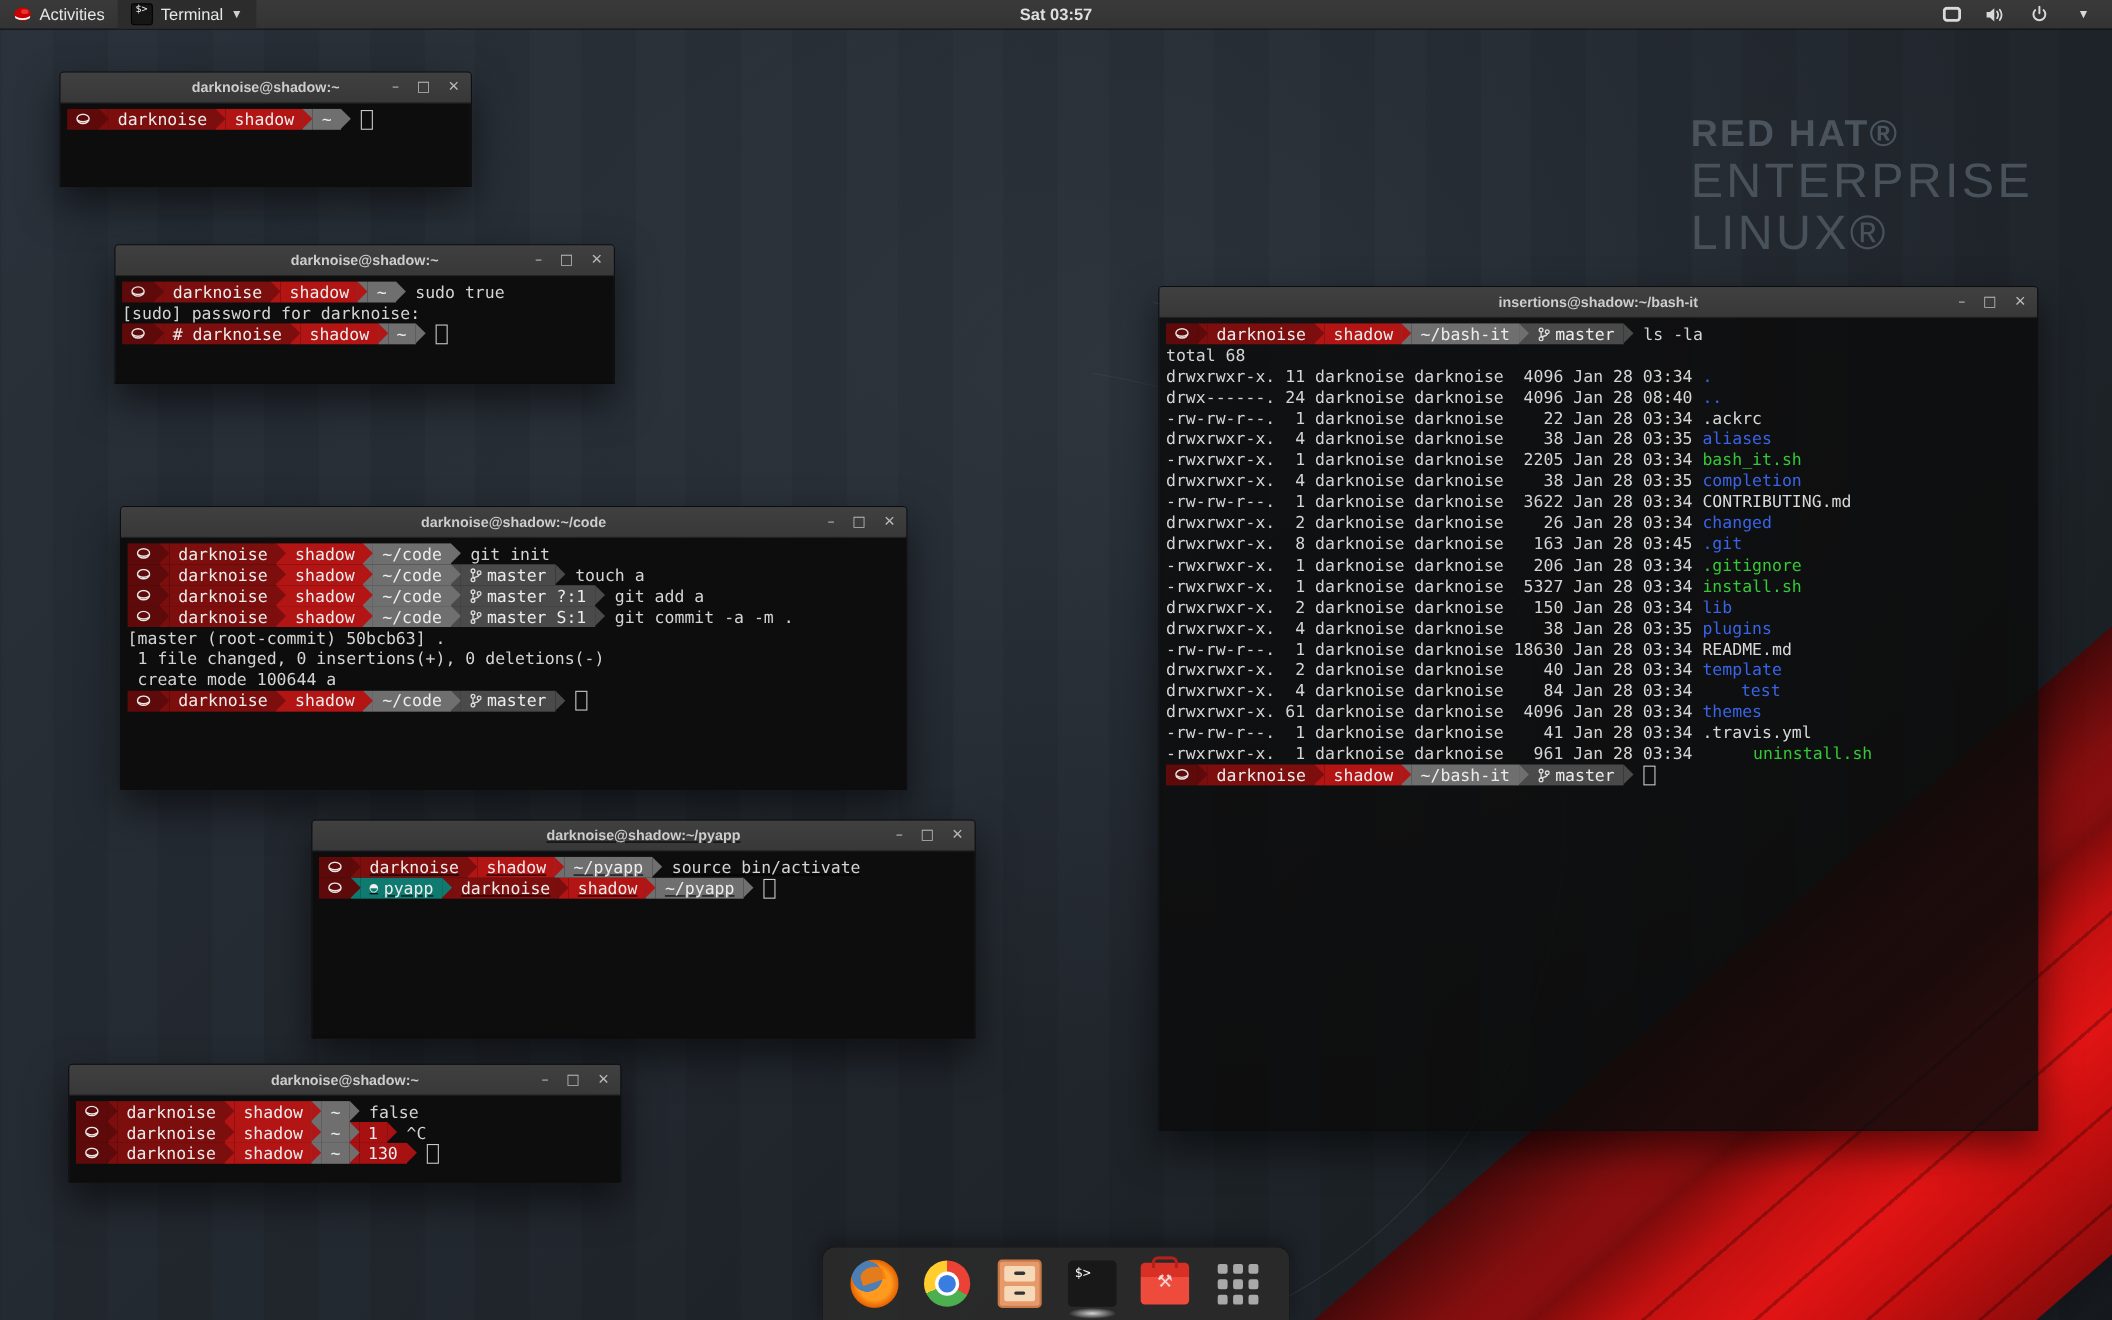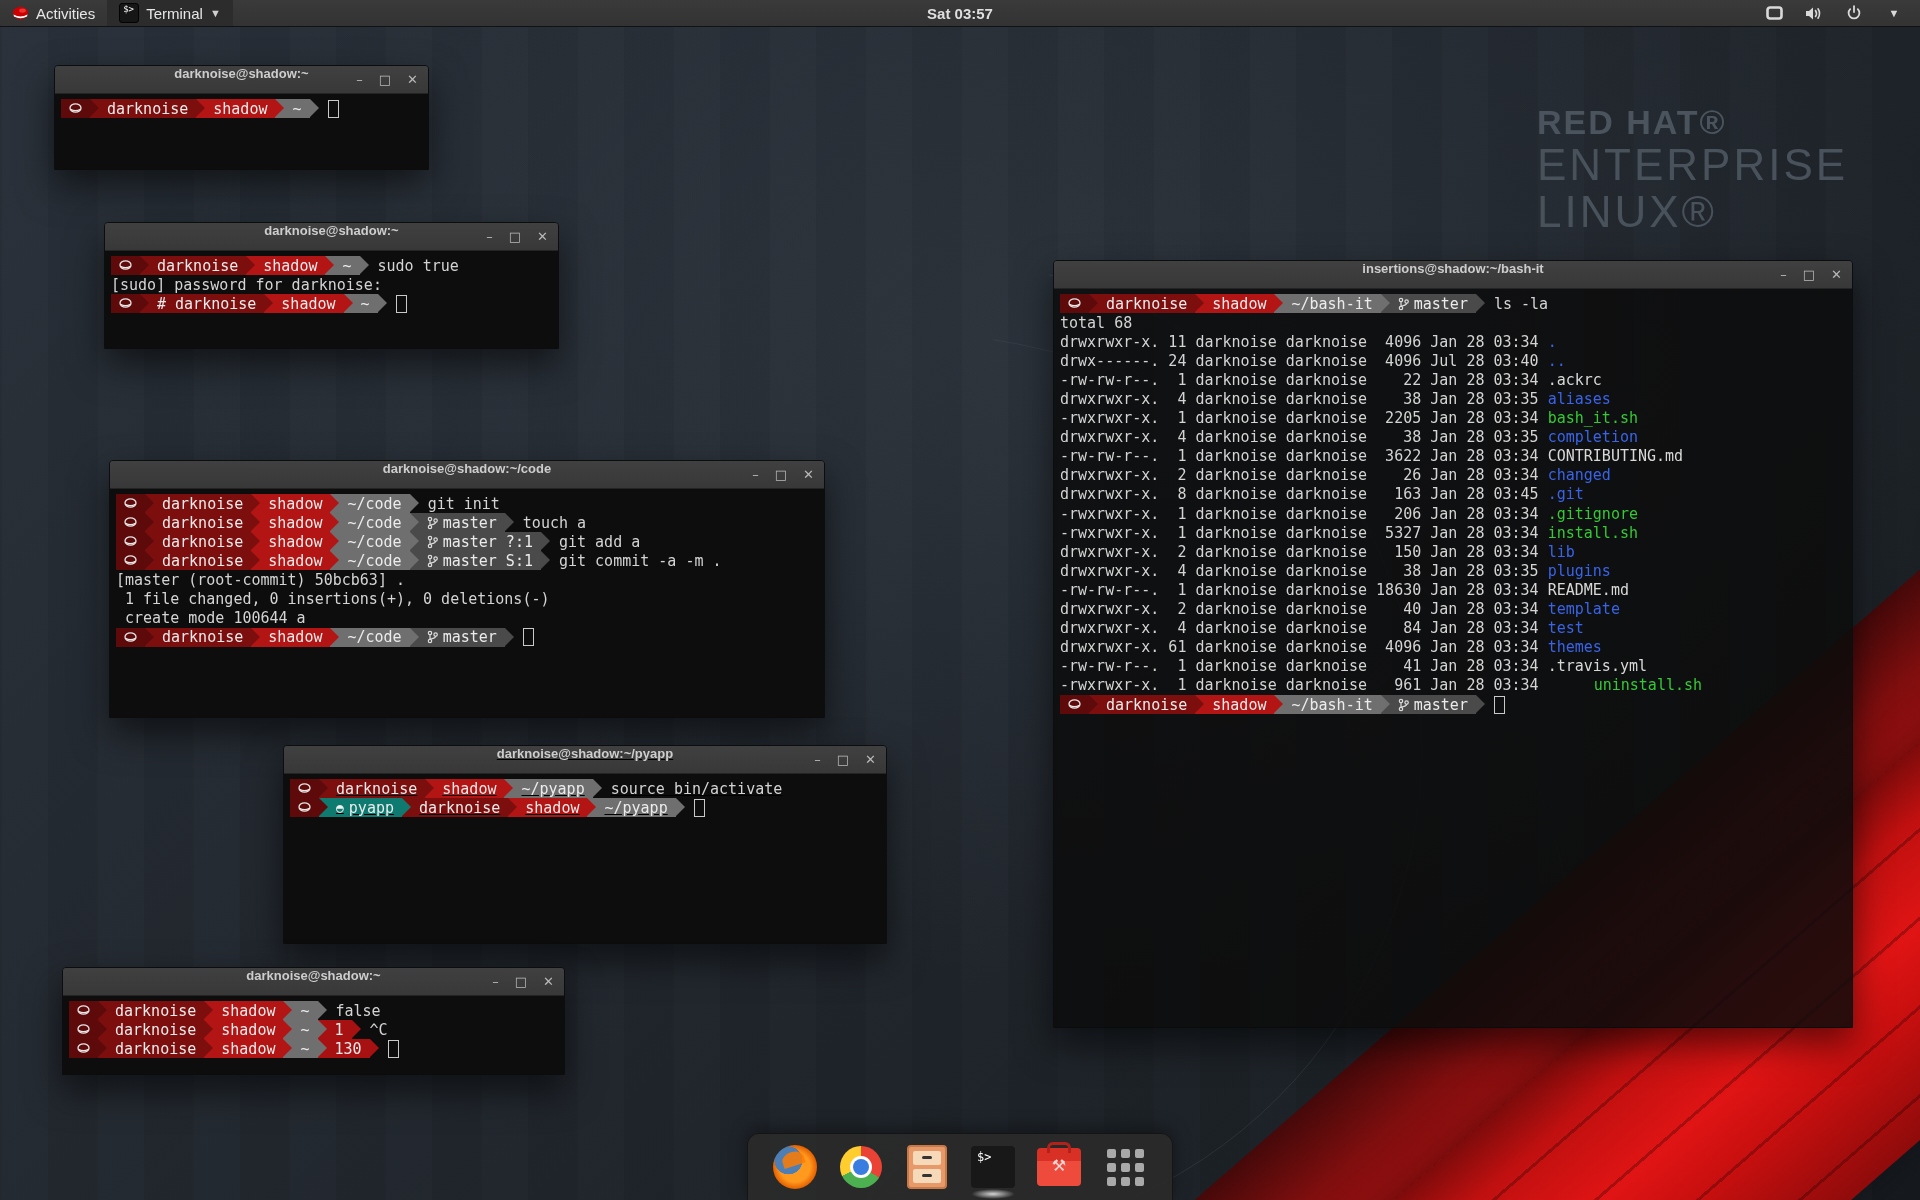--- a/index.html
+++ b/index.html
@@ -49,21 +49,21 @@
   #tray{margin-left:auto;display:flex;align-items:center;gap:20px;padding-right:16px;}
   .mini-term{width:20px;height:20px;background:#161616;border:1px solid #030303;border-radius:3px;
     color:#fff;font-family:"DejaVu Sans Mono",monospace;font-size:9px;line-height:11px;padding-left:3px;box-sizing:border-box;}
   .caret{font-size:11px;color:#cfcfcf;}
 
   
   .twin{position:absolute;z-index:5;border:1px solid #0c0d0f;border-radius:4px 4px 0 0;
     box-shadow:0 16px 36px rgba(0,0,0,0.55);}
   .titlebar{height:27px;background:linear-gradient(180deg,#404040,#383838);
     border-bottom:1px solid #242424;border-radius:3px 3px 0 0;
-    display:flex;align-items:flex-start;justify-content:center;position:relative;cursor:default;}
+    display:flex;align-items:center;justify-content:center;position:relative;cursor:default;}
   .title{font-size:13px;font-weight:bold;color:#cdcdcd;}
   .winbtns{position:absolute;right:10px;top:0;height:100%;display:flex;align-items:center;gap:16px;}
   .winbtn{color:#b9b9b9;font-size:13px;line-height:13px;cursor:pointer;font-family:"DejaVu Sans",sans-serif;}
   .tbody{position:relative;width:100%;box-sizing:border-box;padding:5px 0 0 6px;
     font-family:"DejaVu Sans Mono",monospace;font-size:15px;color:#d4d4d4;overflow:hidden;}
   .tline{display:flex;align-items:center;height:19.1px;white-space:pre;}
   .seg{display:flex;align-items:center;height:19px;padding:0 8px;color:#ececec;gap:5px;}
   .psep{width:0;height:0;border-top:9.5px solid transparent;border-bottom:9.5px solid transparent;border-left:9px solid transparent;}
   .sepwrap{display:flex;height:19px;}
   .cmd{margin-left:9px;}
@@ -317,35 +317,35 @@
                   <ellipse cx="6.5" cy="5" rx="5.5" ry="4.2" fill="none" stroke="#e8e8e8" stroke-width="1.3"></ellipse>
                   <path d="M1.5 6.2 Q6.5 9.2 11.5 6.2" stroke="#e8e8e8" stroke-width="1.3" fill="none"></path>
                 </svg></span></span><span class="sepwrap" style="background: rgb(125, 14, 14);"><span class="psep" style="border-left-color: rgb(94, 10, 10);"></span></span><span class="seg" style="background: rgb(125, 14, 14);">darknoise</span><span class="sepwrap" style="background: rgb(179, 20, 20);"><span class="psep" style="border-left-color: rgb(125, 14, 14);"></span></span><span class="seg" style="background: rgb(179, 20, 20);">shadow</span><span class="sepwrap" style="background: rgb(111, 111, 111);"><span class="psep" style="border-left-color: rgb(179, 20, 20);"></span></span><span class="seg" style="background: rgb(111, 111, 111);">~/bash-it</span><span class="sepwrap" style="background: rgb(74, 74, 74);"><span class="psep" style="border-left-color: rgb(111, 111, 111);"></span></span><span class="seg" style="background: rgb(74, 74, 74);"><span><svg width="11" height="14" viewBox="0 0 11 14">
                   <circle cx="3" cy="3" r="1.7" fill="none" stroke="#ddd" stroke-width="1.2"></circle>
                   <circle cx="3" cy="11" r="1.7" fill="none" stroke="#ddd" stroke-width="1.2"></circle>
                   <circle cx="8.6" cy="4.6" r="1.7" fill="none" stroke="#ddd" stroke-width="1.2"></circle>
                   <path d="M3 4.7 v4.6 M8.6 6.3 c0 2.8-5.6 2-5.6 3.6" stroke="#ddd" stroke-width="1.2" fill="none"></path>
                 </svg></span><span>master</span></span><span class="sepwrap"><span class="psep" style="border-left-color: rgb(74, 74, 74);"></span></span><span class="cmd">ls -la</span></div>
           <div class="tline"><span class="out">total 68</span></div>
           <div class="tline"><span class="out">drwxrwxr-x. 11 darknoise darknoise  4096 Jan 28 03:34 </span><span class="fname" style="color: rgb(57, 100, 232);">.</span></div>
-          <div class="tline"><span class="out">drwx------. 24 darknoise darknoise  4096 Jul 28 03:40 </span><span class="fname" style="color: rgb(57, 100, 232);">..</span></div>
+          <div class="tline"><span class="out">drwx------. 24 darknoise darknoise  4096 Jan 28 08:40 </span><span class="fname" style="color: rgb(57, 100, 232);">..</span></div>
           <div class="tline"><span class="out">-rw-rw-r--.  1 darknoise darknoise    22 Jan 28 03:34 </span><span class="fname" style="color: rgb(216, 216, 216);">.ackrc</span></div>
           <div class="tline"><span class="out">drwxrwxr-x.  4 darknoise darknoise    38 Jan 28 03:35 </span><span class="fname" style="color: rgb(57, 100, 232);">aliases</span></div>
           <div class="tline"><span class="out">-rwxrwxr-x.  1 darknoise darknoise  2205 Jan 28 03:34 </span><span class="fname" style="color: rgb(53, 201, 53);">bash_it.sh</span></div>
           <div class="tline"><span class="out">drwxrwxr-x.  4 darknoise darknoise    38 Jan 28 03:35 </span><span class="fname" style="color: rgb(57, 100, 232);">completion</span></div>
           <div class="tline"><span class="out">-rw-rw-r--.  1 darknoise darknoise  3622 Jan 28 03:34 </span><span class="fname" style="color: rgb(216, 216, 216);">CONTRIBUTING.md</span></div>
           <div class="tline"><span class="out">drwxrwxr-x.  2 darknoise darknoise    26 Jan 28 03:34 </span><span class="fname" style="color: rgb(57, 100, 232);">changed</span></div>
           <div class="tline"><span class="out">drwxrwxr-x.  8 darknoise darknoise   163 Jan 28 03:45 </span><span class="fname" style="color: rgb(57, 100, 232);">.git</span></div>
           <div class="tline"><span class="out">-rwxrwxr-x.  1 darknoise darknoise   206 Jan 28 03:34 </span><span class="fname" style="color: rgb(53, 201, 53);">.gitignore</span></div>
           <div class="tline"><span class="out">-rwxrwxr-x.  1 darknoise darknoise  5327 Jan 28 03:34 </span><span class="fname" style="color: rgb(53, 201, 53);">install.sh</span></div>
           <div class="tline"><span class="out">drwxrwxr-x.  2 darknoise darknoise   150 Jan 28 03:34 </span><span class="fname" style="color: rgb(57, 100, 232);">lib</span></div>
           <div class="tline"><span class="out">drwxrwxr-x.  4 darknoise darknoise    38 Jan 28 03:35 </span><span class="fname" style="color: rgb(57, 100, 232);">plugins</span></div>
           <div class="tline"><span class="out">-rw-rw-r--.  1 darknoise darknoise 18630 Jan 28 03:34 </span><span class="fname" style="color: rgb(216, 216, 216);">README.md</span></div>
           <div class="tline"><span class="out">drwxrwxr-x.  2 darknoise darknoise    40 Jan 28 03:34 </span><span class="fname" style="color: rgb(57, 100, 232);">template</span></div>
-          <div class="tline"><span class="out">drwxrwxr-x.  4 darknoise darknoise    84 Jan 28 03:34 </span><span class="fname" style="color: rgb(57, 100, 232);">test</span></div>
+          <div class="tline"><span class="out">drwxrwxr-x.  4 darknoise darknoise    84 Jan 28 03:34 </span><span class="fname" style="color: rgb(57, 100, 232); margin-left: 35px;">test</span></div>
           <div class="tline"><span class="out">drwxrwxr-x. 61 darknoise darknoise  4096 Jan 28 03:34 </span><span class="fname" style="color: rgb(57, 100, 232);">themes</span></div>
           <div class="tline"><span class="out">-rw-rw-r--.  1 darknoise darknoise    41 Jan 28 03:34 </span><span class="fname" style="color: rgb(216, 216, 216);">.travis.yml</span></div>
           <div class="tline"><span class="out">-rwxrwxr-x.  1 darknoise darknoise   961 Jan 28 03:34 </span><span class="fname" style="color: rgb(53, 201, 53); margin-left: 46px;">uninstall.sh</span></div>
           <div class="tline"><span class="seg" style="background: rgb(94, 10, 10);"><span><svg width="13" height="11" viewBox="0 0 13 11">
                   <ellipse cx="6.5" cy="5" rx="5.5" ry="4.2" fill="none" stroke="#e8e8e8" stroke-width="1.3"></ellipse>
                   <path d="M1.5 6.2 Q6.5 9.2 11.5 6.2" stroke="#e8e8e8" stroke-width="1.3" fill="none"></path>
                 </svg></span></span><span class="sepwrap" style="background: rgb(125, 14, 14);"><span class="psep" style="border-left-color: rgb(94, 10, 10);"></span></span><span class="seg" style="background: rgb(125, 14, 14);">darknoise</span><span class="sepwrap" style="background: rgb(179, 20, 20);"><span class="psep" style="border-left-color: rgb(125, 14, 14);"></span></span><span class="seg" style="background: rgb(179, 20, 20);">shadow</span><span class="sepwrap" style="background: rgb(111, 111, 111);"><span class="psep" style="border-left-color: rgb(179, 20, 20);"></span></span><span class="seg" style="background: rgb(111, 111, 111);">~/bash-it</span><span class="sepwrap" style="background: rgb(74, 74, 74);"><span class="psep" style="border-left-color: rgb(111, 111, 111);"></span></span><span class="seg" style="background: rgb(74, 74, 74);"><span><svg width="11" height="14" viewBox="0 0 11 14">
                   <circle cx="3" cy="3" r="1.7" fill="none" stroke="#ddd" stroke-width="1.2"></circle>
                   <circle cx="3" cy="11" r="1.7" fill="none" stroke="#ddd" stroke-width="1.2"></circle>
                   <circle cx="8.6" cy="4.6" r="1.7" fill="none" stroke="#ddd" stroke-width="1.2"></circle>

